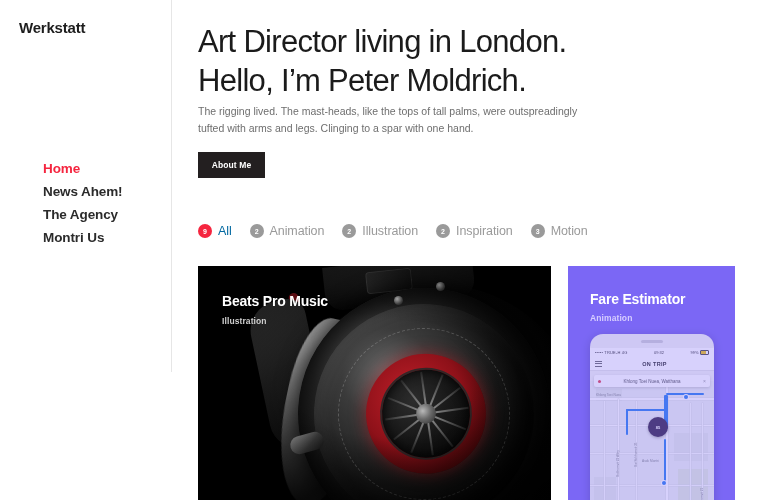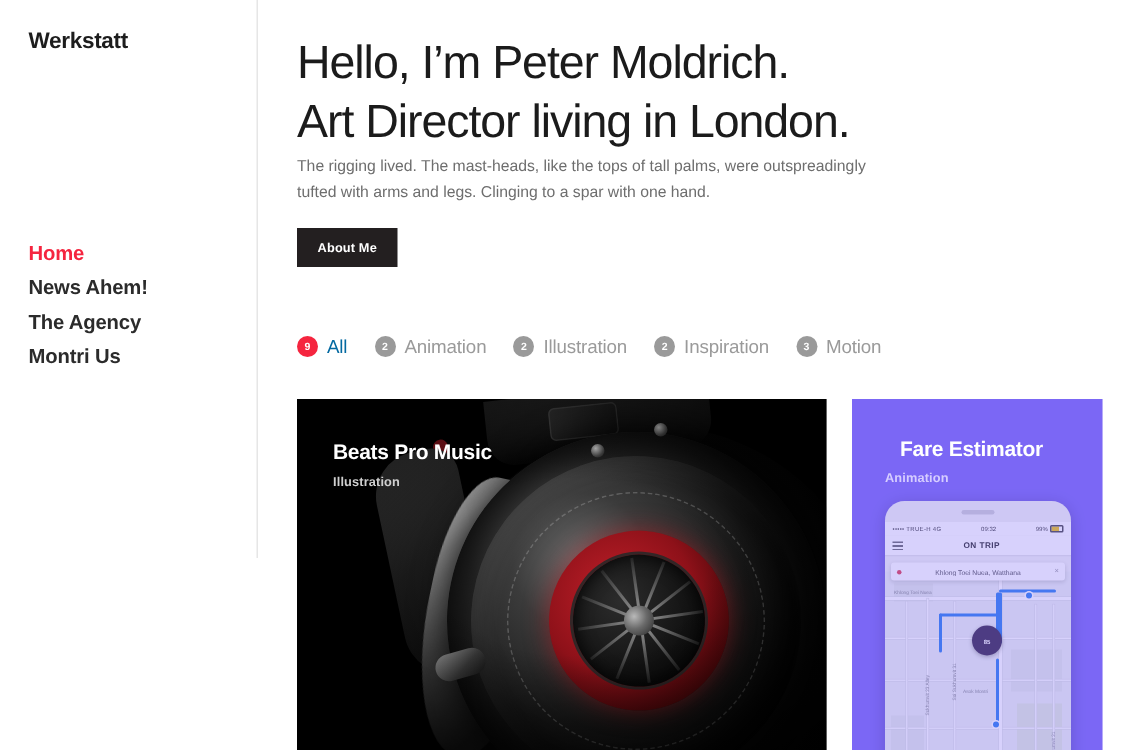--- a/index.html
+++ b/index.html
@@ -39,21 +39,21 @@
     font-weight:bold;
     color:#2b2b2b;
     line-height:23px;
     margin-bottom:0px;
     padding-bottom:0px;
     letter-spacing:-0.1px;
     cursor:pointer;
     text-decoration:none;
     white-space:nowrap;
   }
-  .nav-row { height:23px; }
+  .nav-row { height:23px;margin-left:24px; }
   .nav-item.active { color:#f5253f; }
 
   
   .main {
     position:absolute; left:198px; top:0;
     width:562px; height:500px;
   }
   .headline {
     position:absolute; left:0; top:22px;
     width:560px;
@@ -138,21 +138,21 @@
     white-space:nowrap;
   }
   .card-sub {
     position:absolute; z-index:6;
     font-size:8.5px; font-weight:bold;
     letter-spacing:0.1px;
     white-space:nowrap;
   }
   .card-1 .card-title { left:24px; top:27px; }
   .card-1 .card-sub { left:24px; top:50px; color:#cfcfcf; }
-  .card-2 .card-title { left:32px; top:25px; }
+  .card-2 .card-title { left:22px; top:25px; }
   .card-2 .card-sub { left:22px; top:47px; color:#d6cdff; }
 
   
   .hp-wrap { position:absolute; inset:0; }
   .hp-glow {
     position:absolute; left:88px; top:18px;
     width:300px; height:300px; border-radius:50%;
     background:radial-gradient(circle at 42% 42%, rgba(80,80,80,.55) 0%, rgba(25,25,25,.35) 45%, rgba(0,0,0,0) 72%);
   }
   .hp-cup-outer {
@@ -388,22 +388,22 @@
       <div class="nav-row">
         <a class="nav-item">Montri Us</a>
       </div>
     </nav>
   </aside>
   <div class="sidebar-divider"></div>
 
   <main class="main">
 
     <h1 class="headline">
+      <span class="line">Art Director living in London.</span>
       <span class="line">Hello, I’m Peter Moldrich.</span>
-      <span class="line">Art Director living in London.</span>
     </h1>
 
     <p class="lede">The rigging lived. The mast-heads, like the tops of tall palms, were outspreadingly tufted with arms and legs. Clinging to a spar with one hand.</p>
 
     <button class="about-btn">About Me</button>
 
     <div class="filters">
 
       <div class="filter active">
         <span class="badge">9</span>

